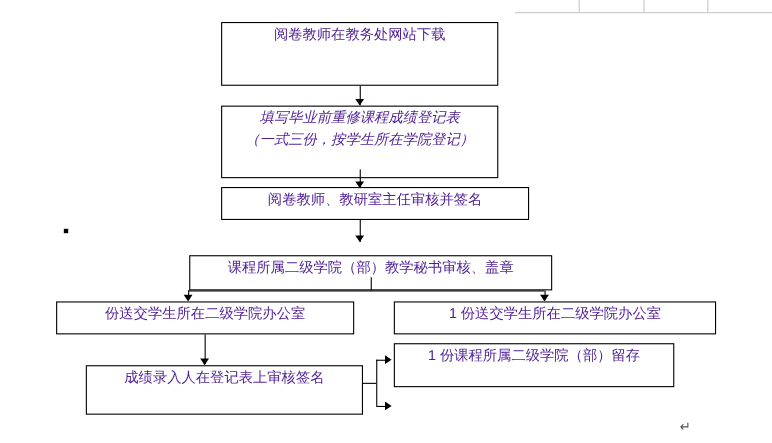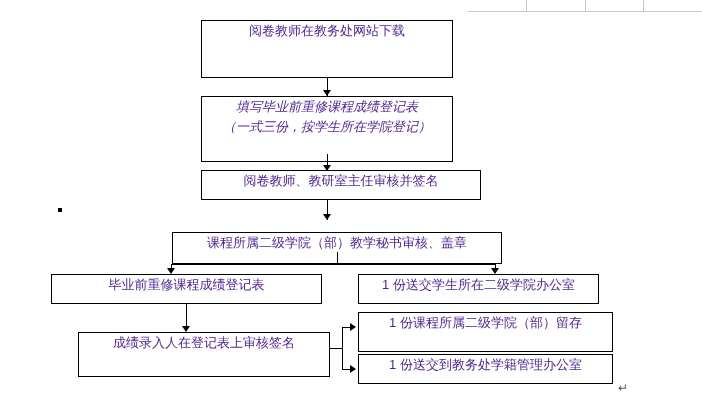--- a/index.html
+++ b/index.html
@@ -131,24 +131,24 @@
   </div>
 
   <div class="conn vline" style="left:337px; top:252px; height:12px;"></div>
   <div class="conn hline" style="left:171px; top:264px; width:324px;"></div>
   <div class="conn vline" style="left:171px; top:264px; height:8px;"></div>
   <div class="arrow-down" style="left:167px; top:268px;"></div>
   <div class="conn vline" style="left:495px; top:264px; height:8px;"></div>
   <div class="arrow-down" style="left:491px; top:268px;"></div>
 
   <div class="node" style="left:51px; top:274px; width:271px; height:30px;">
-    <span class="line">毕业前重修课程成绩登记表</span>
+    <span class="line">份送交学生所在二级学院办公室</span>
   </div>
 
-  <div class="node" style="left:358px; top:274px; width:241px; height:30px;">
+  <div class="node" style="left:358px; top:274px; width:293px; height:30px;">
     <span class="line">1 份送交学生所在二级学院办公室</span>
   </div>
 
   <div class="conn vline" style="left:186px; top:304px; height:27px;"></div>
   <div class="arrow-down" style="left:182px; top:326px;"></div>
 
   <div class="node" style="left:78px; top:332px; width:252px; height:45px;">
     <span class="line">成绩录入人在登记表上审核签名</span>
   </div>
 
@@ -156,21 +156,18 @@
   <div class="conn vline" style="left:342px; top:327px; height:42px;"></div>
   <div class="conn hline" style="left:342px; top:327px; width:10px;"></div>
   <div class="arrow-right" style="left:350px; top:323px;"></div>
   <div class="conn hline" style="left:342px; top:369px; width:10px;"></div>
   <div class="arrow-right" style="left:350px; top:365px;"></div>
 
   <div class="node" style="left:358px; top:312px; width:255px; height:40px;">
     <span class="line">1 份课程所属二级学院（部）留存</span>
   </div>
 
-  <div class="node" style="left:358px; top:354px; width:255px; height:30px;">
-    <span class="line">1 份送交到教务处学籍管理办公室</span>
-  </div>
 
   <div class="dot" style="left:58px; top:208px;"></div>
 
   <div class="pilcrow" style="left:618px; top:381px;">↵</div>
 
 </div>
 
 </body></html>

